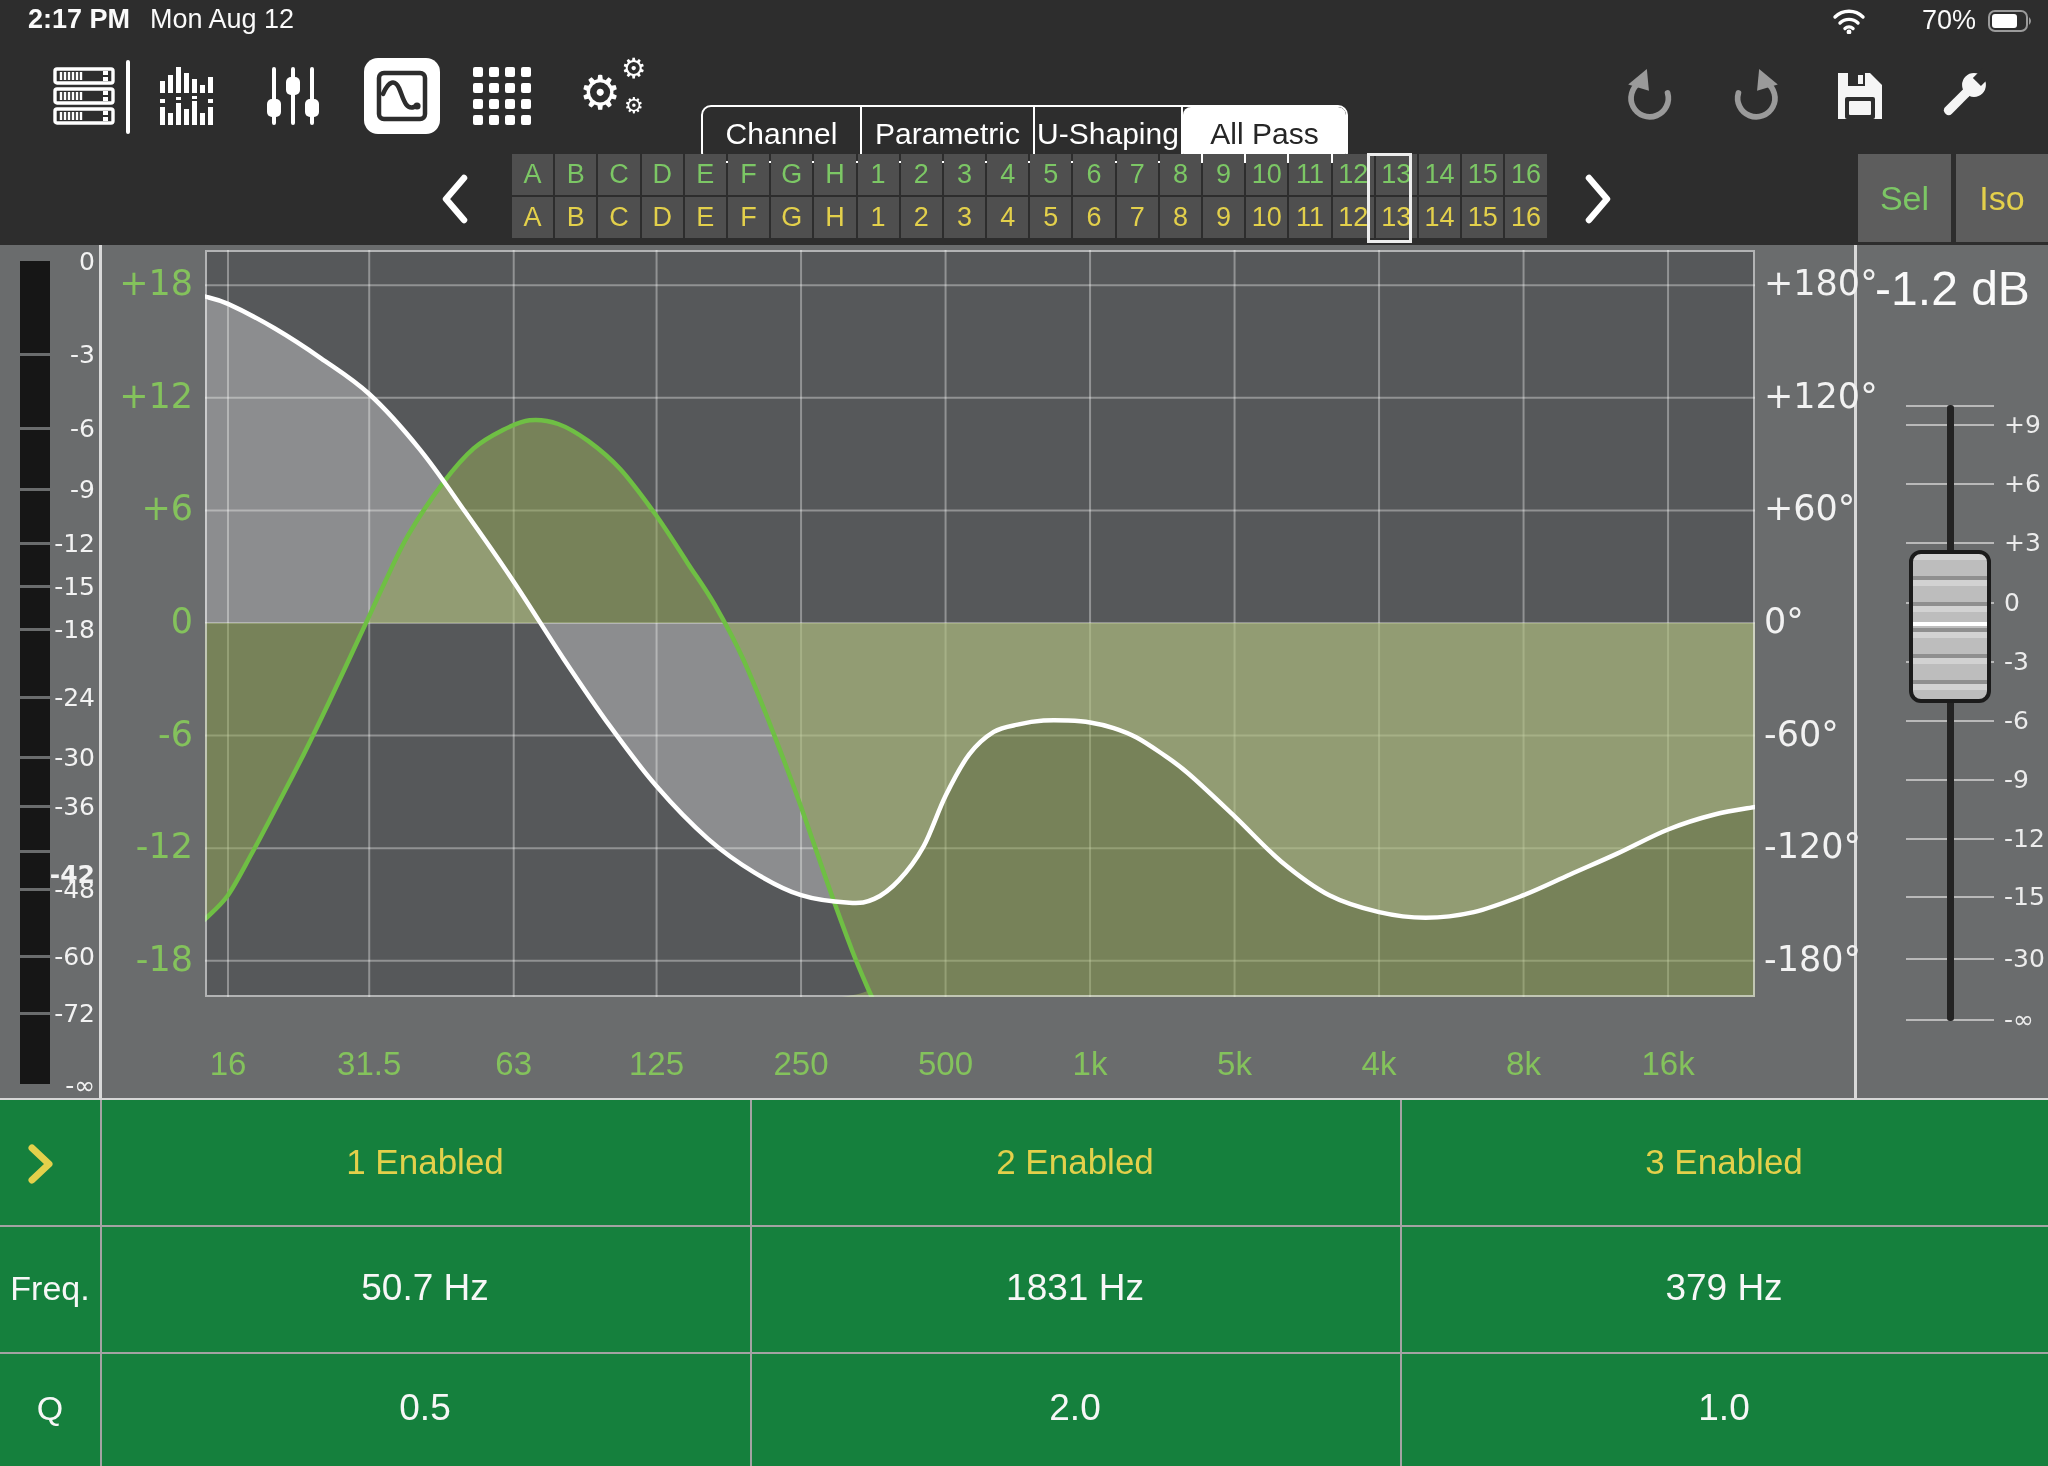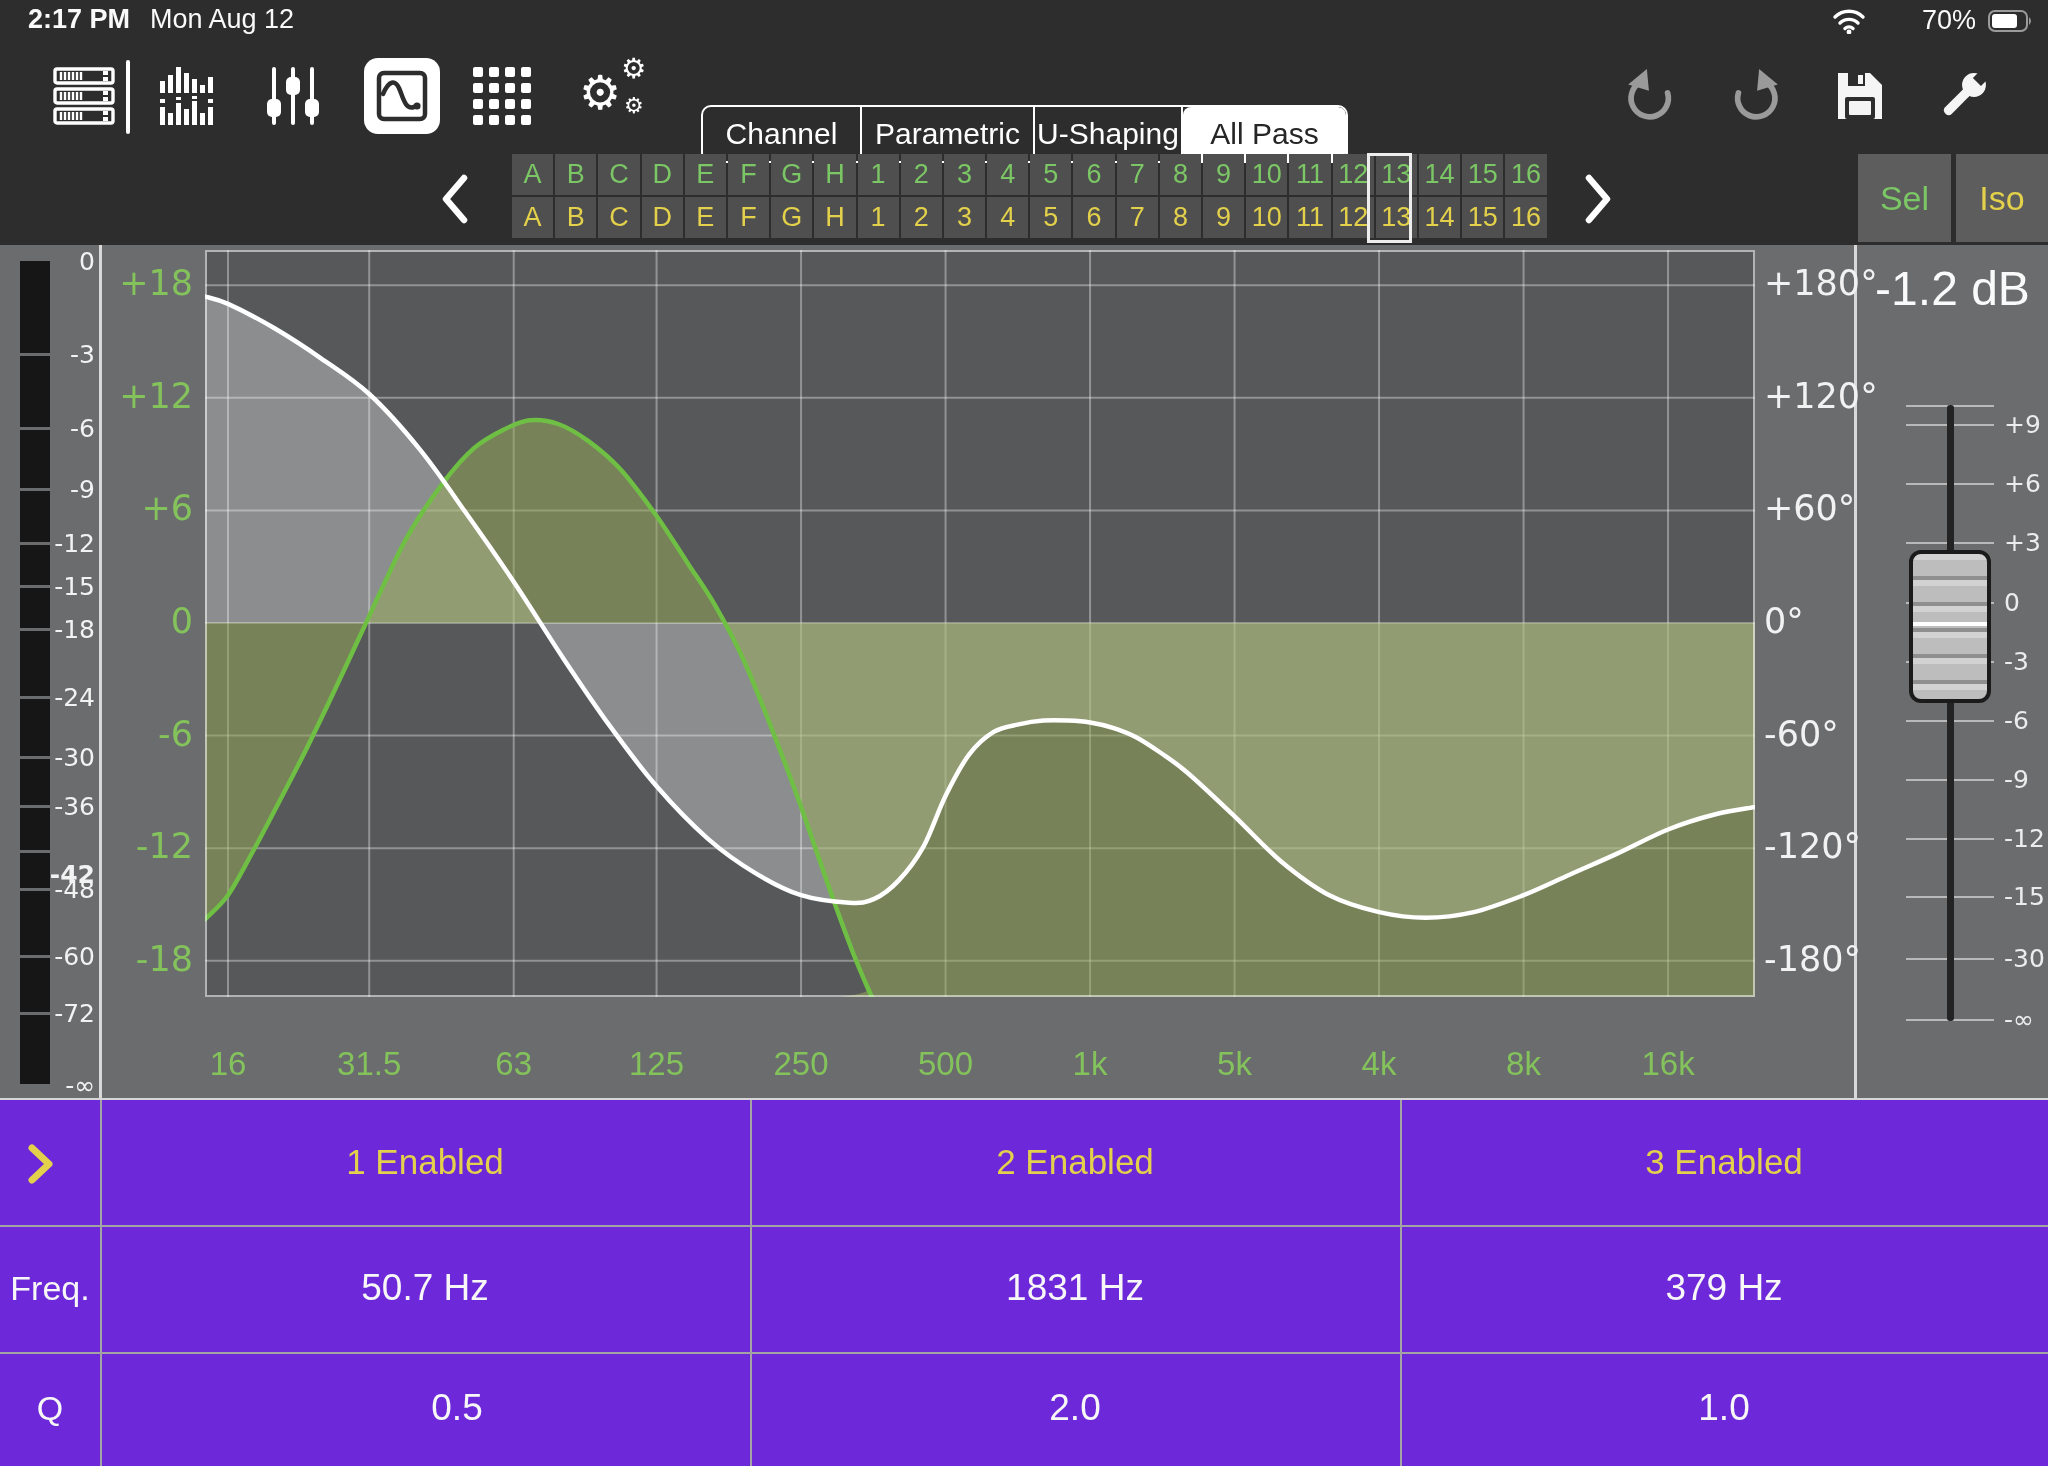--- a/index.html
+++ b/index.html
@@ -49,21 +49,21 @@
   .plot{position:absolute;left:205px;top:5px;}
   .gain-readout{position:absolute;left:1860px;top:16px;width:185px;text-align:center;font-size:48px;font-weight:300;color:#fafafa;}
   .fad-tick{position:absolute;left:1906px;width:88px;height:2px;background:#b9b9b9;}
   .fad-lbl{position:absolute;left:2004px;width:44px;font-size:25px;color:#ececec;font-family:"DejaVu Sans",sans-serif;}
   .fad-track{position:absolute;left:1947px;top:160px;width:7px;height:616px;background:#232323;border-radius:3px;}
   .fad-cap{position:absolute;left:1909px;top:305px;width:82px;height:153px;border:4px solid #1b1b1b;border-radius:12px;box-sizing:border-box;
      background:
        linear-gradient(180deg, rgba(0,0,0,0) 68px, #ffffff 68px, #ffffff 72px, rgba(0,0,0,0) 72px),
        repeating-linear-gradient(180deg,#d2d2d2 0 6px,#bdbdbd 6px 22px,#8f8f8f 22px 26px);}
   
-  .bandtbl{position:absolute;left:0;top:1100px;width:2048px;height:366px;background:#6d28d9;}
+  .bandtbl{position:absolute;left:0;top:1100px;width:2048px;height:366px;background:#15803d;}
   .t-vline{position:absolute;top:0;width:2px;height:100%;background:#a3a3a3;}
   .t-hline{position:absolute;left:0;width:100%;height:2px;background:#a3a3a3;}
   .t-cell{position:absolute;transform:translate(-50%,-50%);font-size:37px;color:#f7f7f7;white-space:nowrap;}
   .t-cell.hdr{color:#e3d04b;font-size:35px;}
   .t-cell.lab{font-size:34px;}
   svg{display:block;}
 </style>
 </head>
 <body>
 
@@ -448,19 +448,19 @@
     </div>
     <div id="tableCells">
         <div class="t-cell hdr" style="left: 425px; top: 62px;">1 Enabled</div>
         <div class="t-cell hdr" style="left: 1075px; top: 62px;">2 Enabled</div>
         <div class="t-cell hdr" style="left: 1724px; top: 62px;">3 Enabled</div>
         <div class="t-cell lab" style="left: 50px; top: 188px;">Freq.</div>
         <div class="t-cell" style="left: 425px; top: 188px;">50.7 Hz</div>
         <div class="t-cell" style="left: 1075px; top: 188px;">1831 Hz</div>
         <div class="t-cell" style="left: 1724px; top: 188px;">379 Hz</div>
         <div class="t-cell lab" style="left: 50px; top: 308px;">Q</div>
-        <div class="t-cell" style="left: 425px; top: 308px; margin-left: 32px;">0.5</div>
+        <div class="t-cell" style="left: 425px; top: 308px;">0.5</div>
         <div class="t-cell" style="left: 1075px; top: 308px;">2.0</div>
         <div class="t-cell" style="left: 1724px; top: 308px;">1.0</div>
       </div>
   </div>
 
 </div>
 
 </body></html>

